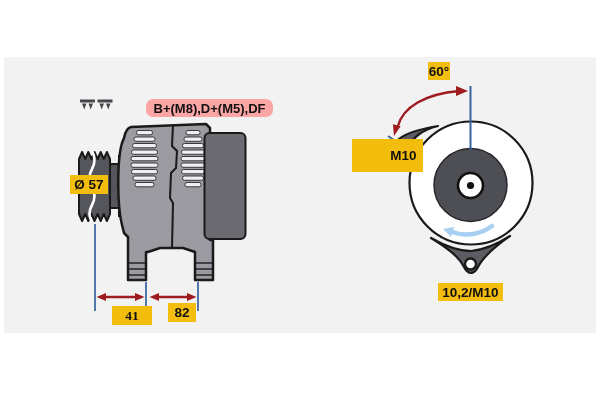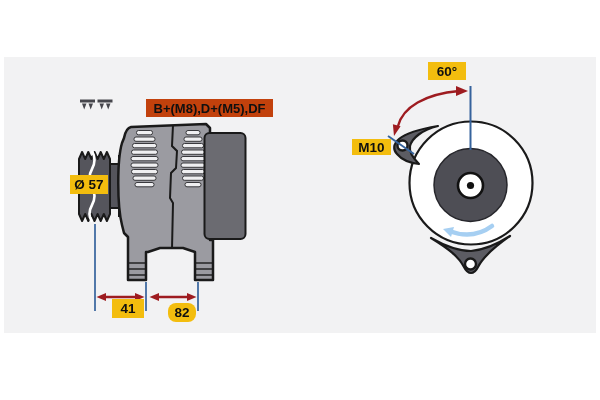--- a/index.html
+++ b/index.html
@@ -5,24 +5,24 @@
   html,body{margin:0;padding:0;background:#fff;}
   .canvas{position:relative;width:600px;height:400px;background:#fff;overflow:hidden;
           font-family:"Liberation Sans",sans-serif;}
   .panel{position:absolute;left:4px;top:57px;width:592px;height:276px;background:#f2f2f3;}
   svg.draw{position:absolute;left:0;top:0;}
   .lbl{position:absolute;display:flex;align-items:center;justify-content:center;
        font-weight:bold;color:#101010;white-space:nowrap;font-size:13.5px;}
   .lbl-belt{left:78px;top:74px;width:62px;height:19px;}
   .lbl-term{left:146px;top:99px;width:127px;height:18px;font-size:13px;}
   .lbl-dia{left:38px;top:175px;width:38px;height:19px;margin-left:32px;}
-  .lbl-41{left:112px;top:299px;width:32px;height:19px;}
-  .lbl-82{left:168px;top:303px;width:28px;height:19px;border-radius:8px;}
-  .lbl-60{left:428px;top:62px;width:38px;height:18px;}
-  .lbl-m10{left:352px;top:139px;width:39px;height:16px;}
+  .lbl-41{left:112px;top:306px;width:40px;height:19px;font-family:Liberation Serif, serif;}
+  .lbl-82{left:168px;top:303px;width:28px;height:19px;}
+  .lbl-60{left:428px;top:62px;width:22px;height:18px;}
+  .lbl-m10{left:352px;top:139px;width:39px;height:33px;padding-left:32px;}
   .lbl-hole{left:438px;top:283px;width:65px;height:18px;}
 </style>
 </head>
 <body>
 
 <div class="canvas">
   <div class="panel"></div>
 
   <svg class="draw" width="600" height="400" viewBox="0 0 600 400">
 
@@ -121,25 +121,26 @@
       </g>
 
       <g>
         <path d="M492,226 Q473,240 449,231" fill="none" stroke="#a6cff2" stroke-width="4.5" stroke-linecap="round"></path>
         <polygon points="443,229 454,227 451,237" fill="#a6cff2"></polygon>
       </g>
     </g>
   </svg>
 
 
-  <div class="lbl lbl-term" style="background-color: #c2410c;">B+(M8),D+(M5),DF</div>
+  <div class="lbl lbl-term" style="background-color: #fca5a5; border-radius: 7px;">B+(M8),D+(M5),DF</div>
 
   <div class="lbl lbl-dia" style="background-color: rgb(243, 189, 14);">Ø 57</div>
 
   <div class="lbl lbl-41" style="background-color: rgb(243, 189, 14);">41</div>
 
   <div class="lbl lbl-82" style="background-color: rgb(243, 189, 14);">82</div>
 
   <div class="lbl lbl-60" style="background-color: rgb(243, 189, 14);">60°</div>
 
   <div class="lbl lbl-m10" style="background-color: rgb(243, 189, 14);">M10</div>
 
+  <div class="lbl lbl-hole" style="background-color: rgb(243, 189, 14);">10,2/M10</div>
 </div>
 
 </body></html>

